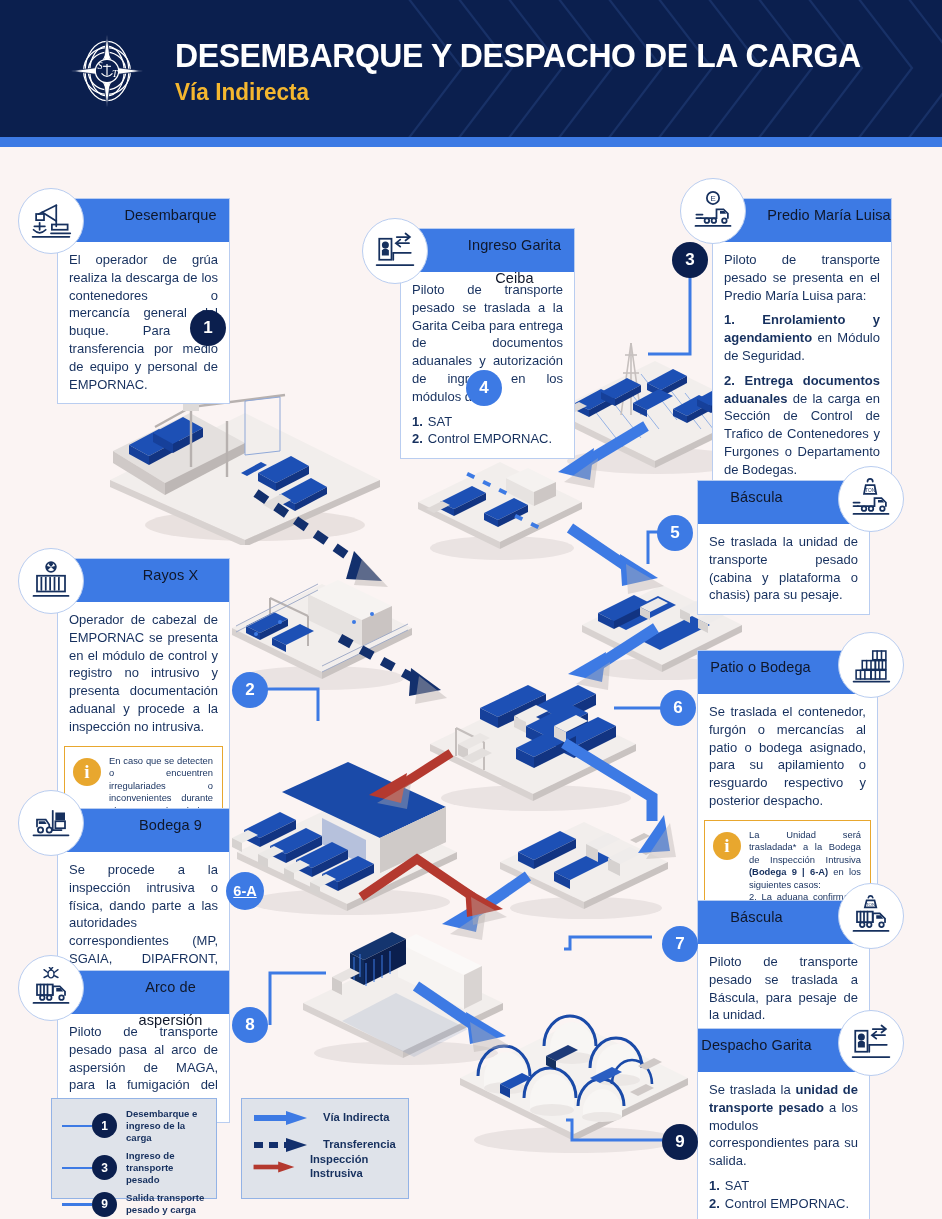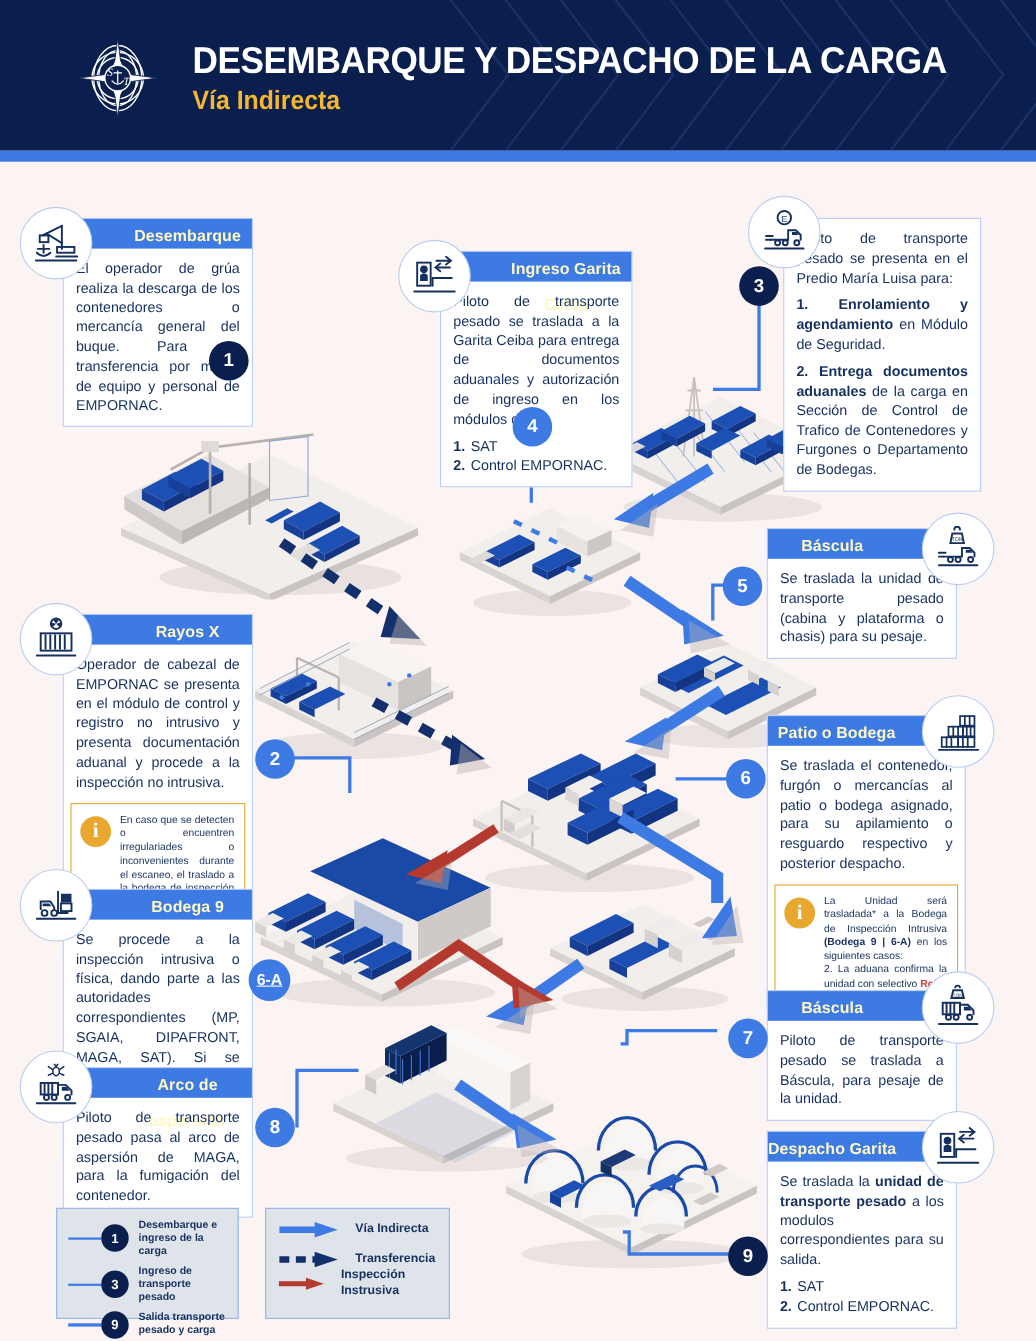--- a/index.html
+++ b/index.html
@@ -55,24 +55,24 @@
 
   
   .card {
     position: absolute;
     background: #ffffff;
     border: 1px solid #b9cdf0;
     z-index: 30;
   }
   .card-head {
     background: #3d7ae4;
-    color: #fef9c3;
+    color: #0f172a;
     font-size: 14.5px;
-    font-weight: bold;
-    height: 27px;
+    font-weight: normal;
+    height: 43px;
     line-height: 33px;
     text-align: center;
     letter-spacing: .1px;
   }
   .card-head.pad-l { padding-left: 54px; text-align: center; }
   .card-head.pad-r { padding-right: 54px; text-align: center; }
   .card-body {
     padding: 9px 11px 10px 11px;
     font-size: 13px;
     line-height: 1.37;
@@ -858,20 +858,21 @@
       <path d="M32 24 L37 24 L39 27 L32 27 Z" fill="#16305e" stroke="none"></path>
       <circle cx="17" cy="35" r="2.6"></circle>
         <circle cx="25" cy="35" r="2.6"></circle>
         <circle cx="37" cy="35" r="2.6"></circle>
       <path d="M5 28 L12 28"></path>
         <path d="M5 32 L10 32"></path>
       <path d="M4 41 L44 41"></path>
     </svg>
   </div>
   <div class="card" style="left:712px; top:198px; width:180px;">
+    <div class="card-head pad-l">Predio María Luisa</div>
     <div class="card-body">
       <span>Piloto de transporte pesado se presenta en el Predio María Luisa para:</span>
       <span class="sp"></span>
       <div>
         <b>1. Enrolamiento y agendamiento</b><span> en Módulo de Seguridad.</span>
       </div>
       <span class="sp"></span>
       <div>
         <b>2. Entrega documentos aduanales</b><span> de la carga en Sección de Control de Trafico de Contenedores y Furgones o Departamento de Bodegas.</span>
       </div>

